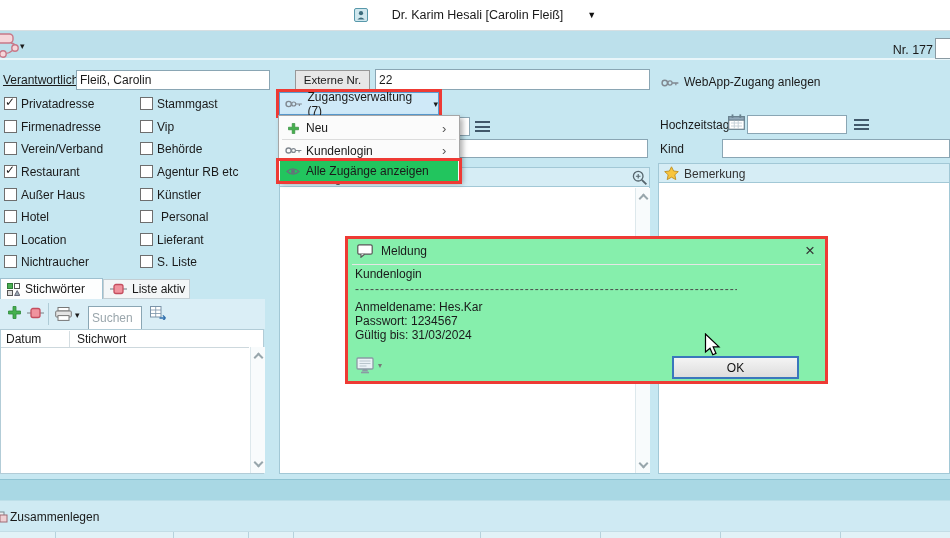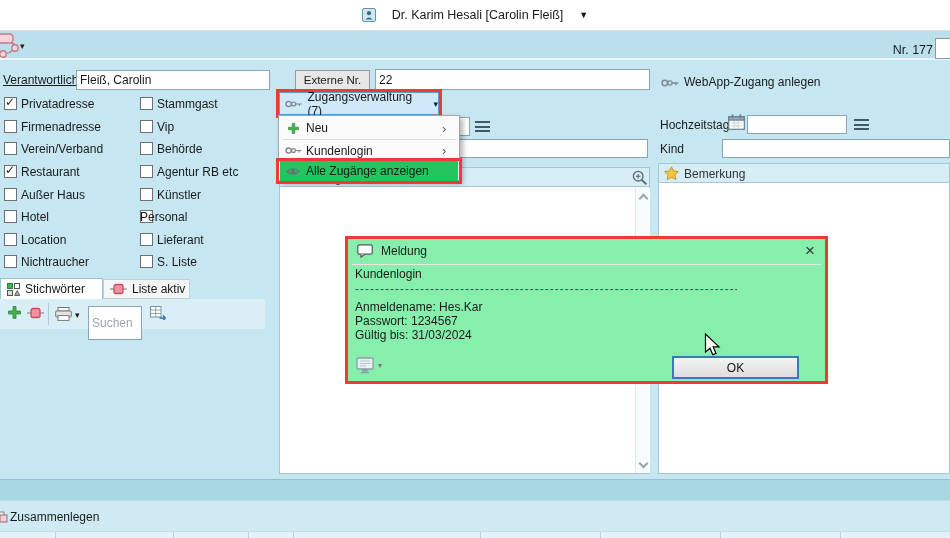--- a/index.html
+++ b/index.html
@@ -70,21 +70,21 @@
   .col-sep{position:absolute;top:0;width:1px;height:7px;background:#b6d2dc;}
   .cursor{position:absolute;left:704px;top:333px;z-index:40;}
 </style>
 </head>
 <body>
 
 <div class="screen">
 
   
   <div class="titlebar">
-    <span style="display:flex;align-items:center;gap:16px;">
+    <span style="display:flex;align-items:center;gap:24px;">
       <svg width="14" height="14" viewBox="0 0 14 14">
         <rect x="0.5" y="0.5" width="13" height="13" rx="1.5" fill="#cfe7ee" stroke="#5898aa"></rect>
         <circle cx="7" cy="5.2" r="2.1" fill="#3c6c7c"></circle>
           <path d="M3.4 11.5 Q7 7.4 10.6 11.5 Z" fill="#3c6c7c"></path>
       </svg>
       <span style="font-size:12.5px;">Dr. Karim Hesali [Carolin Fleiß]</span>
       <span class="t-caret">▼</span>
     </span>
   </div>
 
@@ -129,21 +129,21 @@
   <span class="lbl" style="left:157px;top:97px;">Stammgast</span>
   <span class="cb" style="left:140px;top:120px;"></span>
   <span class="lbl" style="left:157px;top:120px;">Vip</span>
   <span class="cb" style="left:140px;top:142px;"></span>
   <span class="lbl" style="left:157px;top:142px;">Behörde</span>
   <span class="cb" style="left:140px;top:165px;"></span>
   <span class="lbl" style="left:157px;top:165px;">Agentur RB etc</span>
   <span class="cb" style="left:140px;top:188px;"></span>
   <span class="lbl" style="left:157px;top:188px;">Künstler</span>
   <span class="cb" style="left:140px;top:210px;"></span>
-  <span class="lbl" style="left:140px;top:210px;">Personal</span>
+  <span class="lbl" style="left:161px;top:210px;">Personal</span>
   <span class="cb" style="left:140px;top:233px;"></span>
   <span class="lbl" style="left:157px;top:233px;">Lieferant</span>
   <span class="cb" style="left:140px;top:255px;"></span>
   <span class="lbl" style="left:157px;top:255px;">S. Liste</span>
 
   
   <div class="tab active" style="left:0;top:278px;width:103px;height:21px;">
     <svg width="13" height="13" viewBox="0 0 13 13">
       <rect x="0.5" y="0.5" width="5" height="5" fill="#4aae52" stroke="#2e7d36"></rect>
       <rect x="7.5" y="0.5" width="5" height="5" fill="#fff" stroke="#555"></rect>
@@ -171,28 +171,38 @@
   </svg>
   <div class="sep-v" style="left:48px;top:303px;height:22px;"></div>
   <span>
     <svg class="abs" style="left:55px;top:307px;" width="17" height="14" viewBox="0 0 17 14">
       <rect x="3" y="0.5" width="11" height="3.5" fill="#fff" stroke="#777"></rect>
       <rect x="0.7" y="4" width="15.6" height="6" rx="1" fill="#e4e4e4" stroke="#777"></rect>
       <rect x="3" y="8.6" width="11" height="4.8" fill="#fff" stroke="#777"></rect>
     </svg>
     <span class="abs" style="left:75px;top:310px;font-size:9px;">▾</span>
   </span>
-  <input class="field" style="left: 88px; top: 306px; width: 54px; height: 34px;" placeholder="Suchen">
+  <input class="field" style="left: 88px; top: 306px; width: 54px; height: 24px;" placeholder="Suchen">
   <svg class="abs" style="left:150px;top:306px;" width="17" height="14" viewBox="0 0 17 14">
     <rect x="0.5" y="0.5" width="10.5" height="10.5" fill="#fff" stroke="#7a93a8"></rect>
     <path d="M0.5 4 h10.5 M0.5 7.5 h10.5 M5.7 0.5 v10.5" stroke="#7a93a8" stroke-width="0.8"></path>
     <path d="M9.5 12 h6 m0 0 l-2.6 -2.6 m2.6 2.6 l-2.6 2.6" stroke="#2f6fad" stroke-width="1.3" fill="none"></path>
   </svg>
 
   
+  <div class="table-wrap">
+    <span class="th" style="left:5px;">Datum</span>
+    <span class="th" style="left:76px;">Stichwort</span>
+    <div class="abs" style="left:68px;top:1px;width:1px;height:16px;background:#d4dde1;"></div>
+    <div class="abs" style="left:0;top:17px;width:248px;height:1px;background:#cdd8dd;"></div>
+    <div class="vscroll" style="left:249px;top:17px;height:126px;">
+      <span class="chev up" style="left:2px;top:4px;"></span>
+      <span class="chev down" style="left:2px;top:112px;"></span>
+    </div>
+  </div>
 
   
   <span class="gray-btn" style="left:279px;top:70px;width:75px;height:20px;margin-left:16px;">Externe Nr.</span>
   <input class="field" style="left: 375px; top: 69px; width: 275px; height: 21px;" value="22">
 
   
   <input class="field" style="left: 340px; top: 117px; width: 130px; height: 19px;">
   <span class="hamburger" style="left:475px;top:121px;">
       <i></i>
       <i></i>

